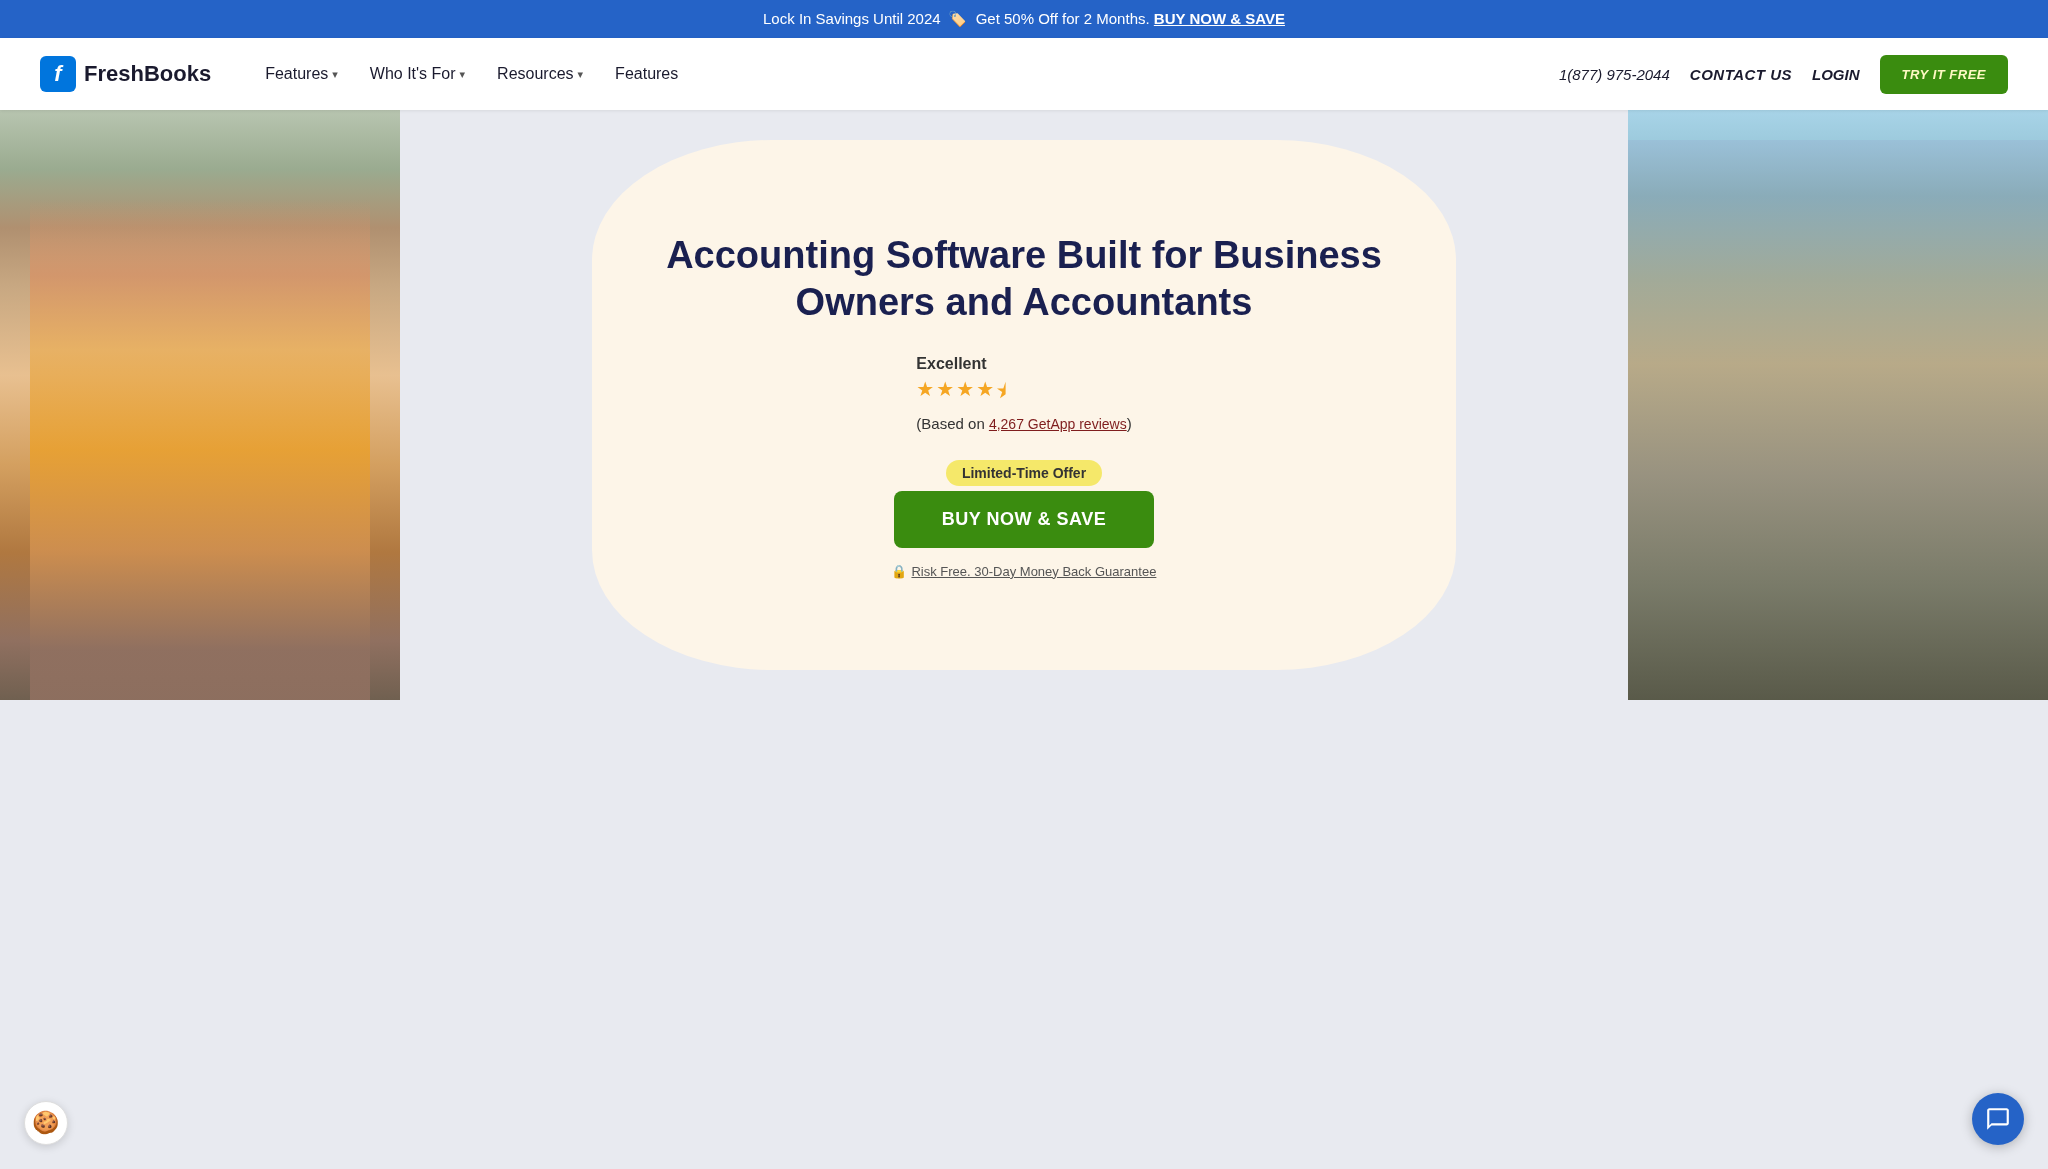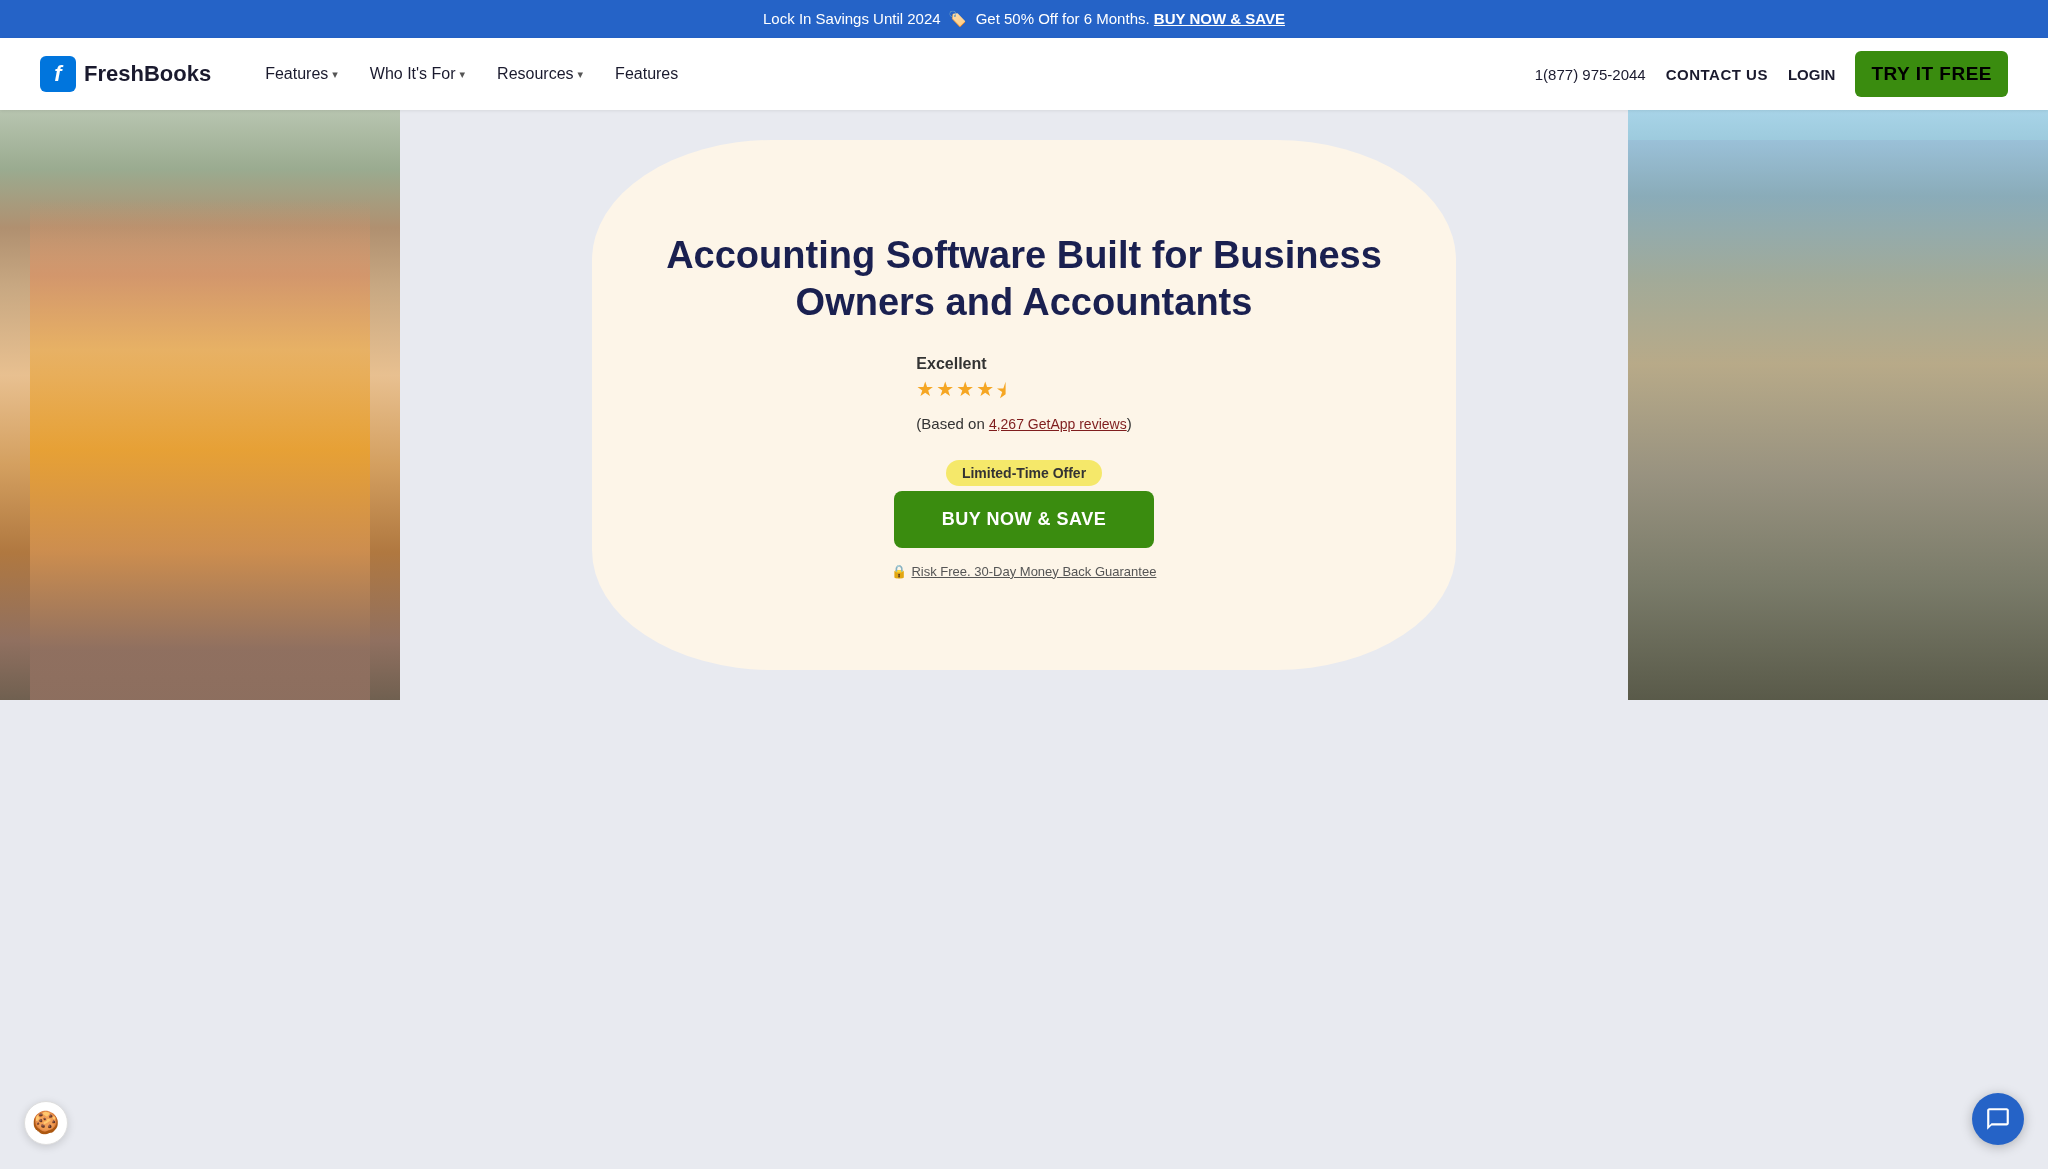--- a/index.html
+++ b/index.html
@@ -80,20 +80,21 @@
     }
     .nav-chevron {
       font-size: 11px;
       color: #555;
     }
     .header-right {
       display: flex;
       align-items: center;
       gap: 20px;
       margin-left: auto;
+      font-style: italic;
     }
     .phone-number {
       color: #1a1a2e;
       font-size: 15px;
       font-weight: 500;
       text-decoration: none;
     }
     .contact-link {
       color: #1a1a2e;
       font-size: 15px;
@@ -103,24 +104,24 @@
       text-align: center;
     }
     .login-link {
       color: #1a1a2e;
       font-size: 15px;
       font-weight: 600;
       text-decoration: none;
     }
     .try-free-btn {
       background: #3a8c0f;
-      color: #000000;
-      padding: 12px 16px;
+      color: #fef9c3;
+      padding: 12px 22px;
       border-radius: 6px;
-      font-size: 19px;
+      font-size: 13px;
       font-weight: 700;
       text-decoration: none;
       letter-spacing: 0.5px;
       white-space: nowrap;
     }
 
     
     .hero {
       position: relative;
       background: #e8eaf0;
@@ -292,21 +293,21 @@
       height: 26px;
       fill: white;
     }
   </style>
 </head>
 <body>
 
 <div class="top-banner">
   <span>Lock In Savings Until 2024</span>
   <span class="banner-emoji">🏷️</span>
-  <span>Get 50% Off for 6 Months.</span>
+  <span>Get 50% Off for 2 Months.</span>
   <a href="#">BUY NOW &amp; SAVE</a>
 </div>
 
 <header class="header">
   <a href="#" class="logo-area">
     <div class="logo-icon">
       <span>f</span>
     </div>
     <span class="logo-text">FreshBooks</span>
   </a>

